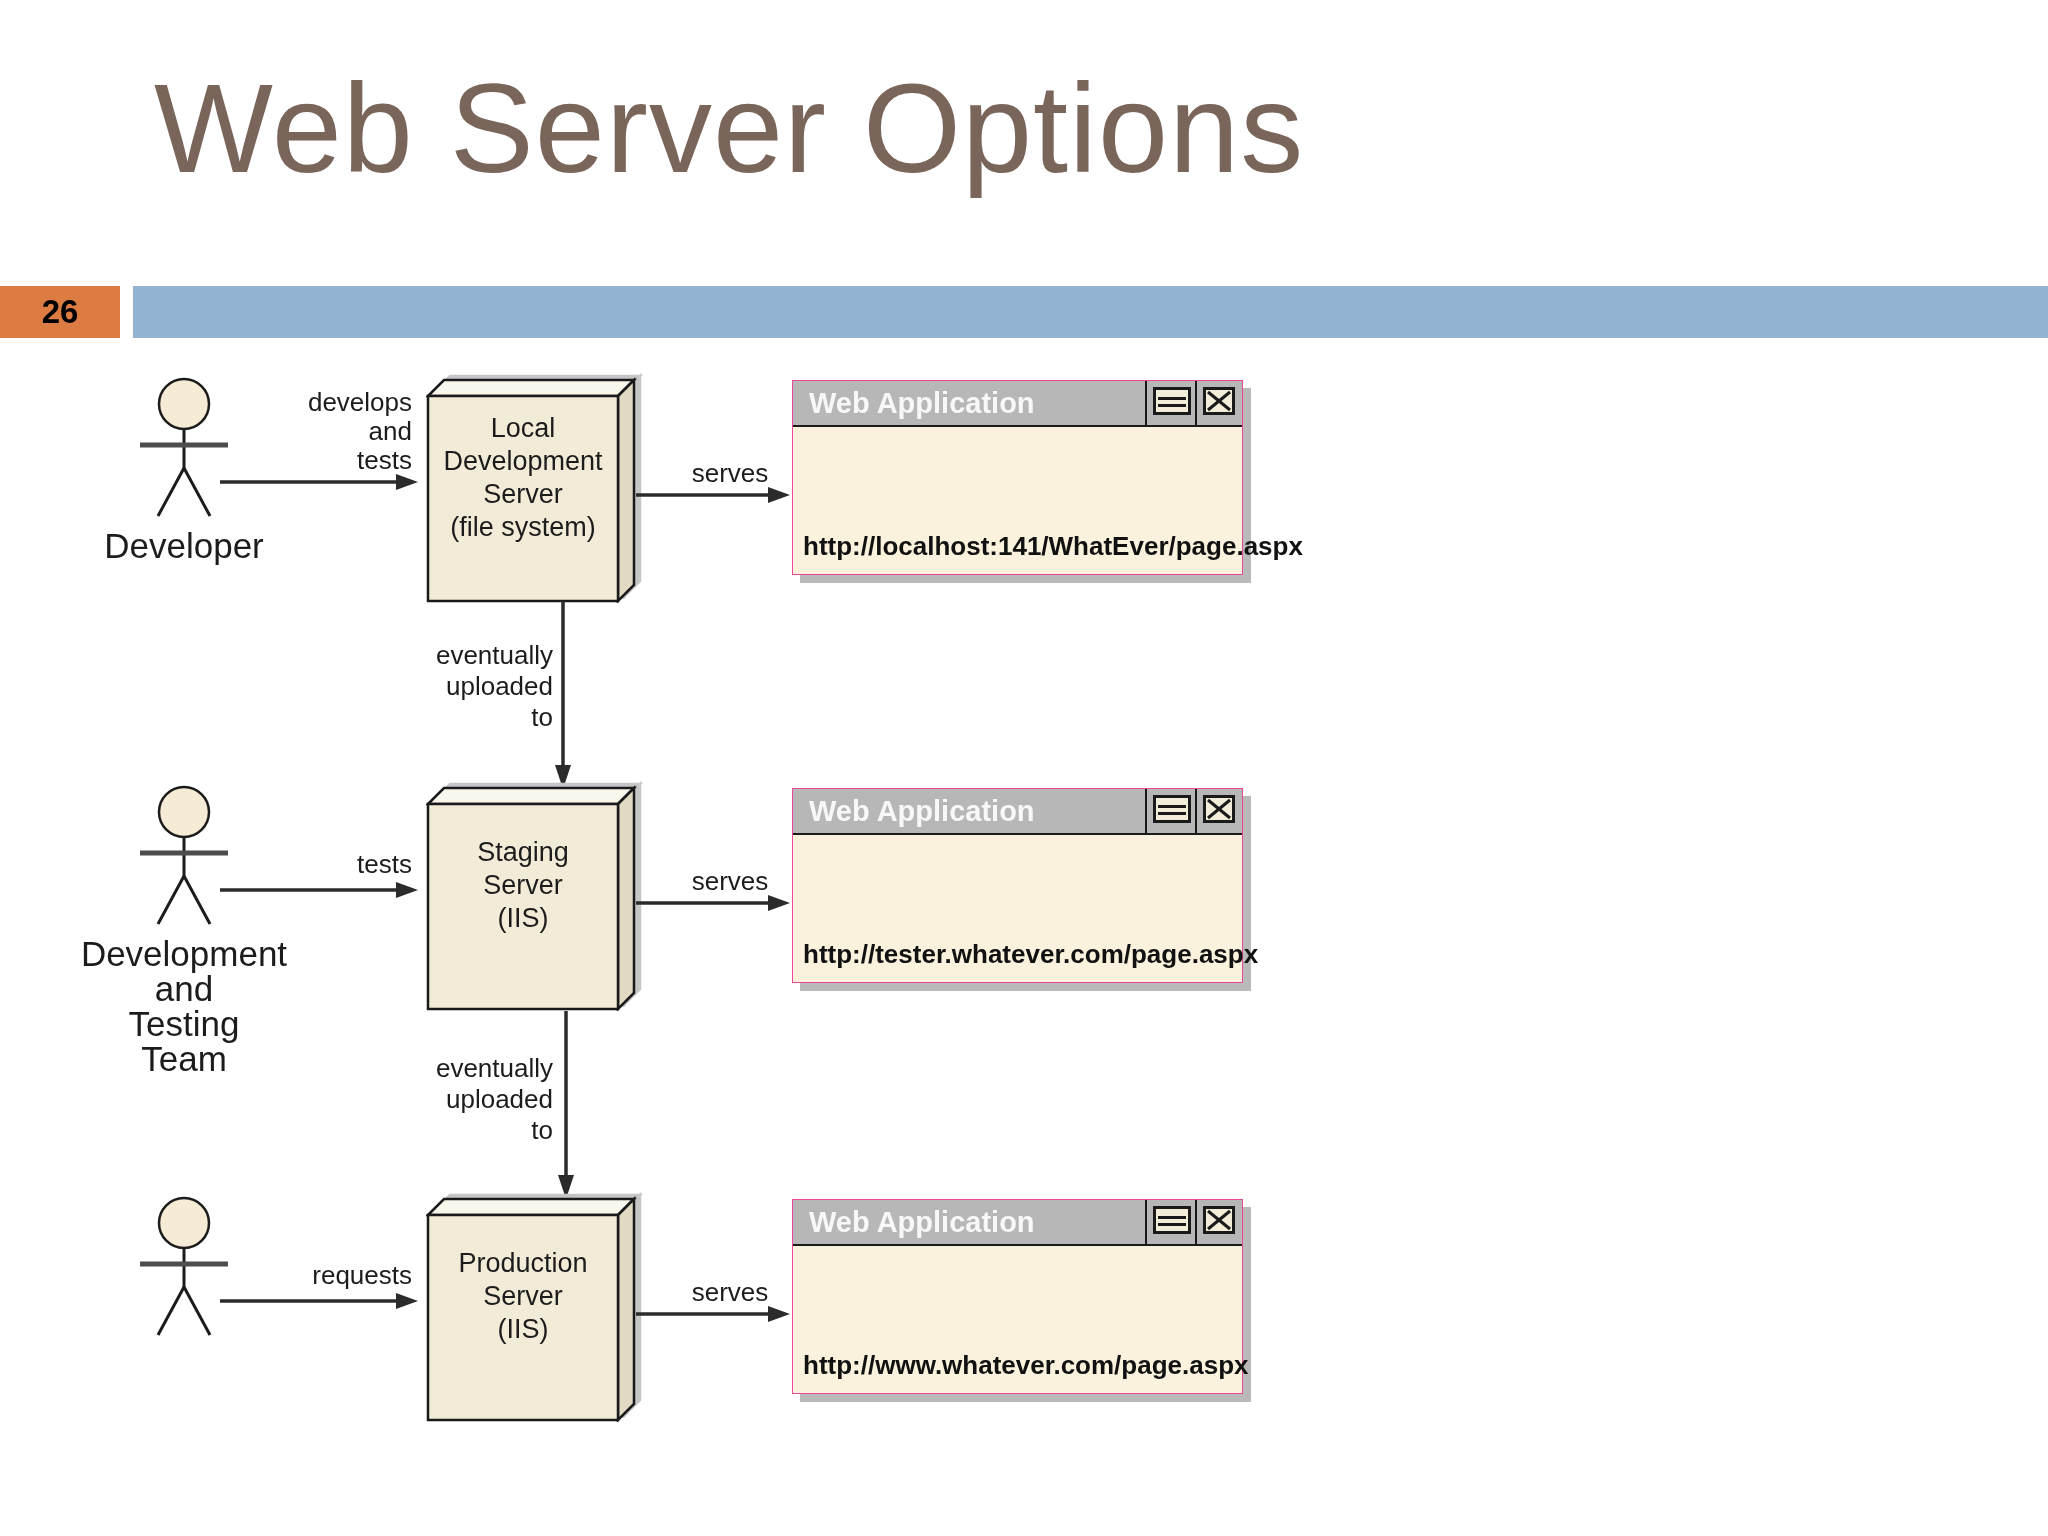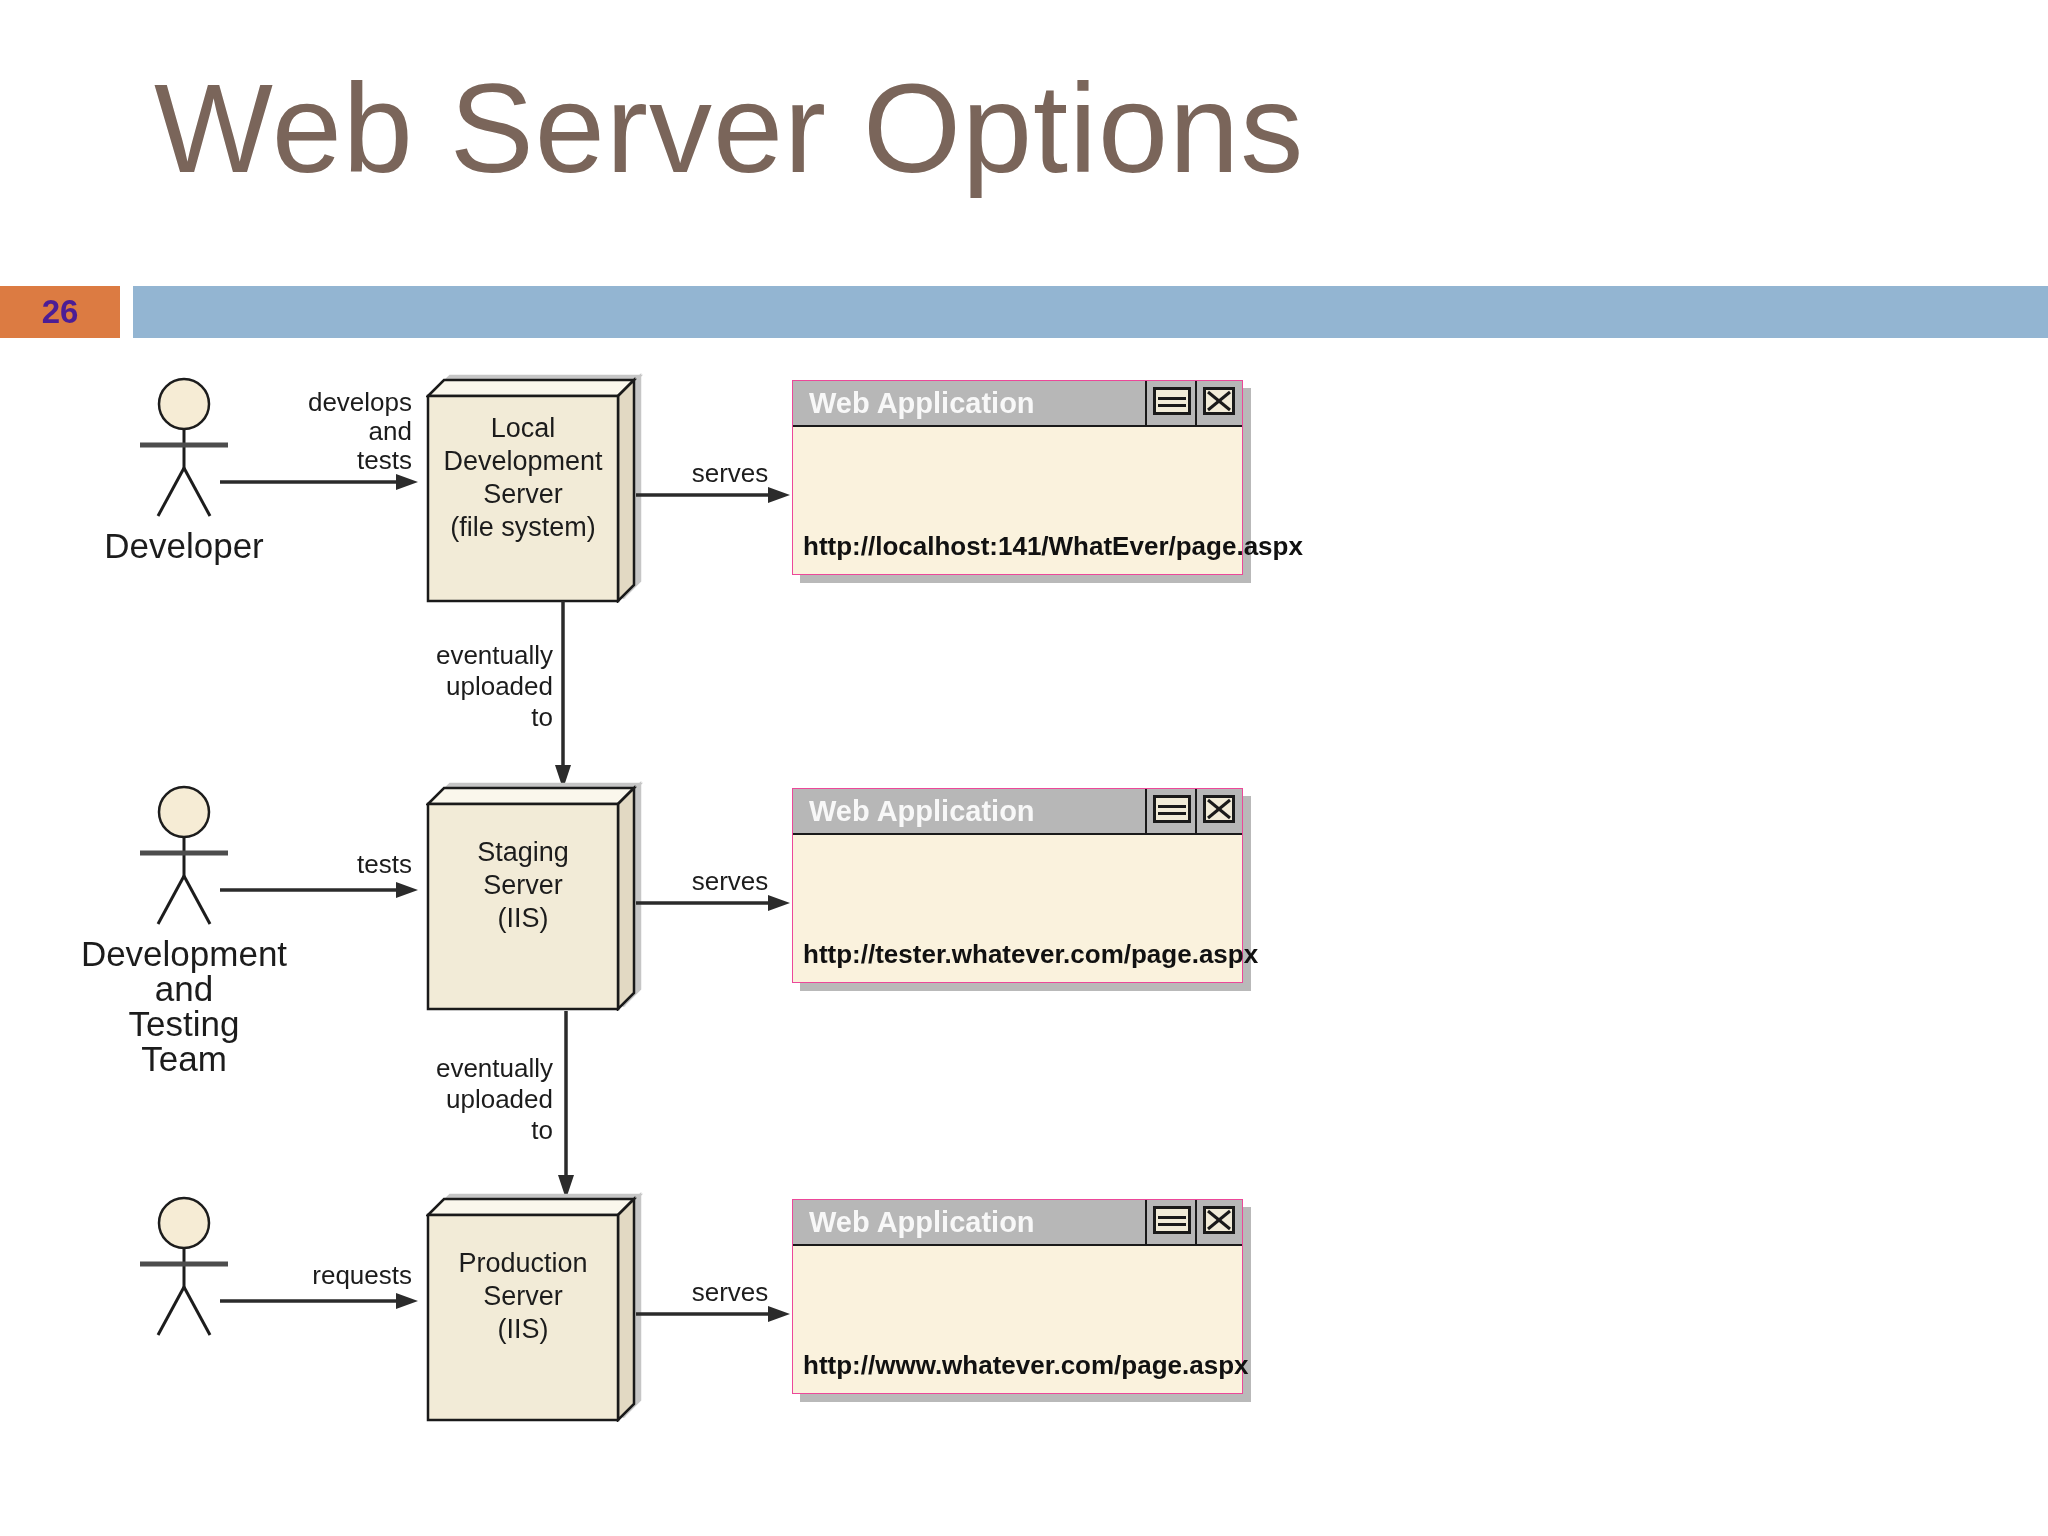--- a/index.html
+++ b/index.html
@@ -4,21 +4,21 @@
 <style>
   html,body{margin:0;padding:0;background:#ffffff;}
   .slide{position:relative;width:2048px;height:1536px;background:#ffffff;overflow:hidden;
          font-family:"Liberation Sans", sans-serif;color:#1c1c1c;border-radius:15px;}
 
   
   .title{position:absolute;left:154px;top:56px;font-size:126px;font-weight:400;
          letter-spacing:1px;color:#7a655a;white-space:nowrap;}
   .page-num-box{position:absolute;left:0;top:286px;width:120px;height:52px;background:#dc7b42;
          display:flex;align-items:center;justify-content:center;}
-  .page-num{color:#4c1d95;font-size:33px;font-weight:bold;}
+  .page-num{color:#000000;font-size:33px;font-weight:bold;}
   .blue-band{position:absolute;left:133px;top:286px;width:1915px;height:52px;background:#93b5d2;}
 
   
   .row{position:absolute;left:0;width:2048px;height:320px;}
   .row1{top:376px;}
   .row2{top:784px;}
   .row3{top:1195px;}
 
   .actor-figure{position:absolute;left:124px;top:0;width:120px;height:150px;}
   .actor-label{position:absolute;left:24px;top:152px;width:320px;text-align:center;

